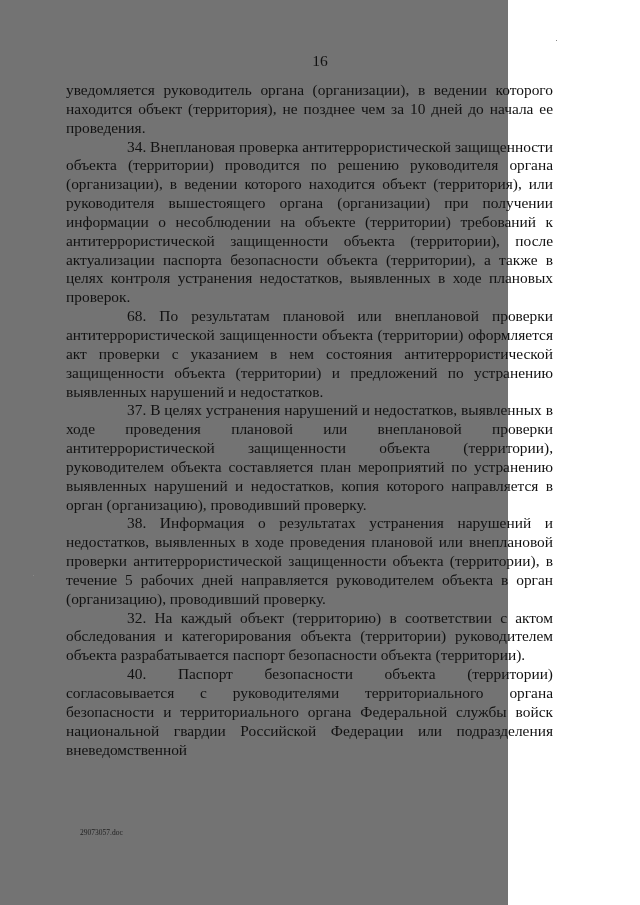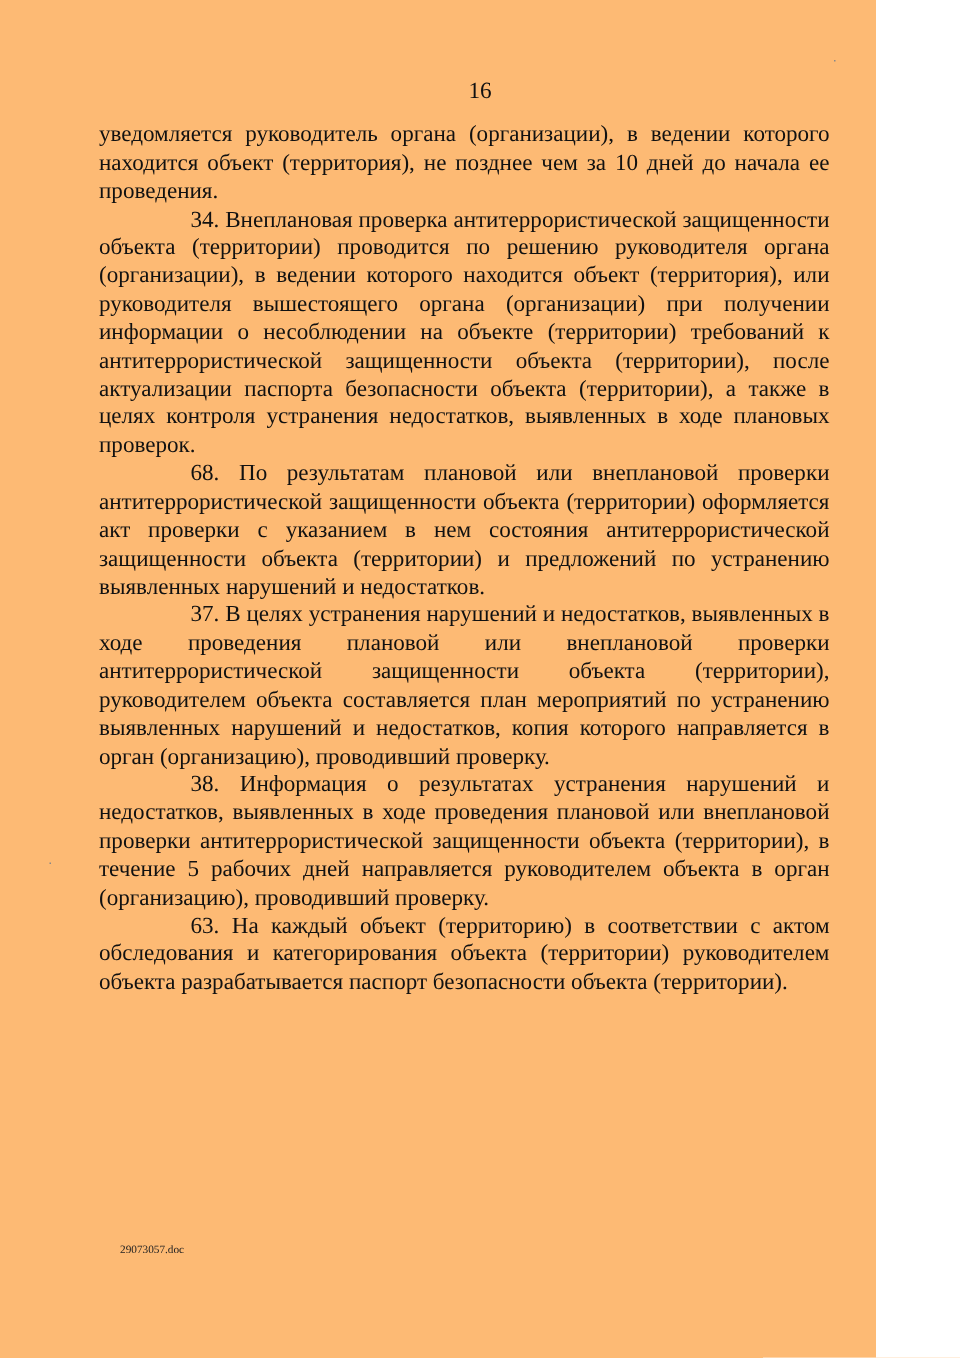--- a/index.html
+++ b/index.html
@@ -1,19 +1,19 @@
 <!DOCTYPE html>
 <html><head>
 <meta charset="utf-8">
 <style>
   html, body { margin: 0; padding: 0; background: #ffffff; }
   body { width: 640px; height: 905px; position: relative; overflow: hidden; }
   .page {
-    position: absolute; left: 0; top: 0; width: 584px; height: 905px;
-    background: #fdba74; color: #111;
+    position: absolute; left: 0; top: 0; width: 508px; height: 905px;
+    background: #737373; color: #111;
     font-family: "Liberation Serif", "DejaVu Serif", serif;
   }
   .page-number {
     position: absolute; left: 0; width: 640px; top: 52px;
     text-align: center; font-size: 15.5px; line-height: 18px;
   }
   .body-text {
     position: absolute; left: 66px; top: 81px; width: 487px;
     font-size: 15.4px; line-height: 18.85px;
   }
@@ -34,20 +34,21 @@
 
 <div class="page">
   <div class="page-number">16</div>
 
   <div class="body-text">
     <p class="para cont">уведомляется руководитель органа (организации), в ведении которого находится объект (территория), не позднее чем за 10 дней до начала ее проведения.</p>
     <p class="para indent">34. Внеплановая проверка антитеррористической защищенности объекта (территории) проводится по решению руководителя органа (организации), в ведении которого находится объект (территория), или руководителя вышестоящего органа (организации) при получении информации о несоблюдении на объекте (территории) требований к антитеррористической защищенности объекта (территории), после актуализации паспорта безопасности объекта (территории), а также в целях контроля устранения недостатков, выявленных в ходе плановых проверок.</p>
     <p class="para indent">68. По результатам плановой или внеплановой проверки антитеррористической защищенности объекта (территории) оформляется акт проверки с указанием в нем состояния антитеррористической защищенности объекта (территории) и предложений по устранению выявленных нарушений и недостатков.</p>
     <p class="para indent">37. В целях устранения нарушений и недостатков, выявленных в ходе проведения плановой или внеплановой проверки антитеррористической защищенности объекта (территории), руководителем объекта составляется план мероприятий по устранению выявленных нарушений и недостатков, копия которого направляется в орган (организацию), проводивший проверку.</p>
     <p class="para indent">38. Информация о результатах устранения нарушений и недостатков, выявленных в ходе проведения плановой или внеплановой проверки антитеррористической защищенности объекта (территории), в течение 5 рабочих дней направляется руководителем объекта в орган (организацию), проводивший проверку.</p>
-    <p class="para indent">63. На каждый объект (территорию) в соответствии с актом обследования и категорирования объекта (территории) руководителем объекта разрабатывается паспорт безопасности объекта (территории).</p>
+    <p class="para indent">32. На каждый объект (территорию) в соответствии с актом обследования и категорирования объекта (территории) руководителем объекта разрабатывается паспорт безопасности объекта (территории).</p>
+    <p class="para indent" style="text-align-last: justify;">40. Паспорт безопасности объекта (территории) согласовывается с руководителями территориального органа безопасности и территориального органа Федеральной службы войск национальной гвардии Российской Федерации или подразделения вневедомственной</p>
   </div>
 
   <div class="footer-file">29073057.doc</div>
 
   <div class="speck" style="left:556px; top:40px;"></div>
   <div class="speck" style="left:33px; top:575px;"></div>
 </div>
 
 </body></html>

